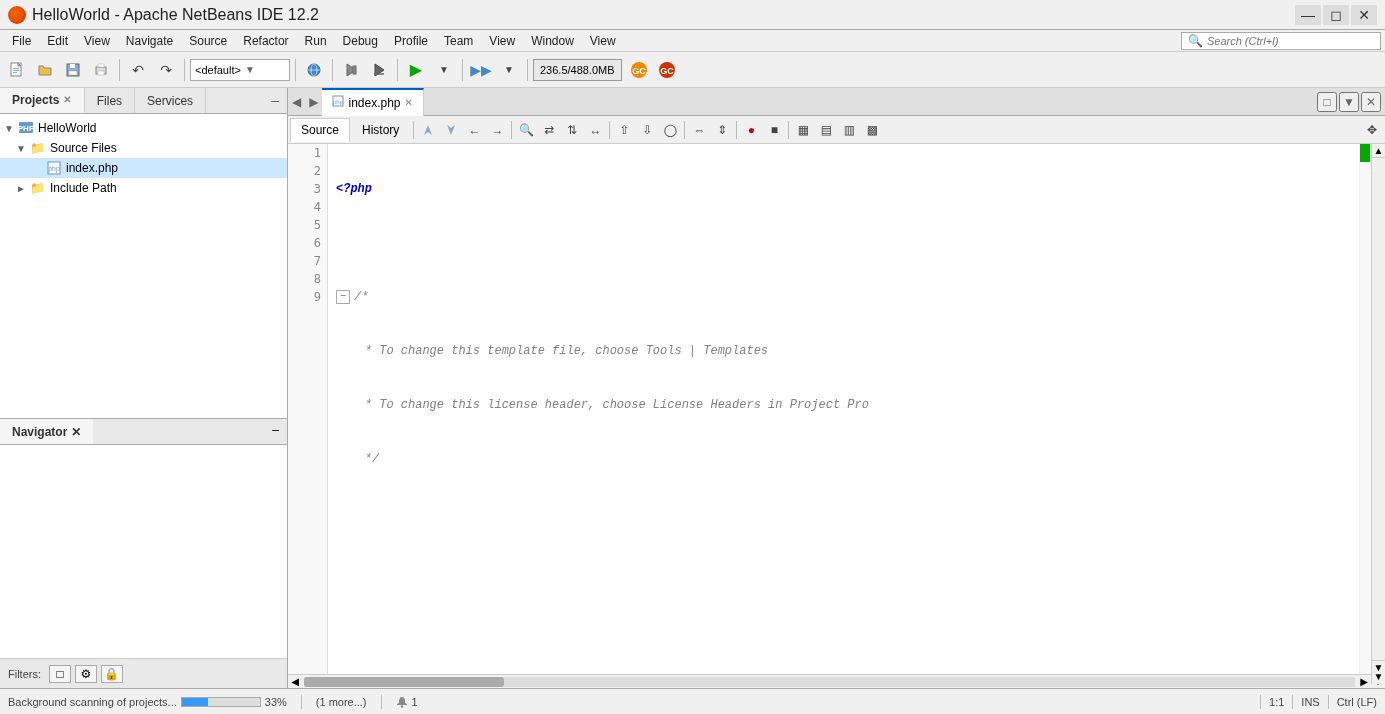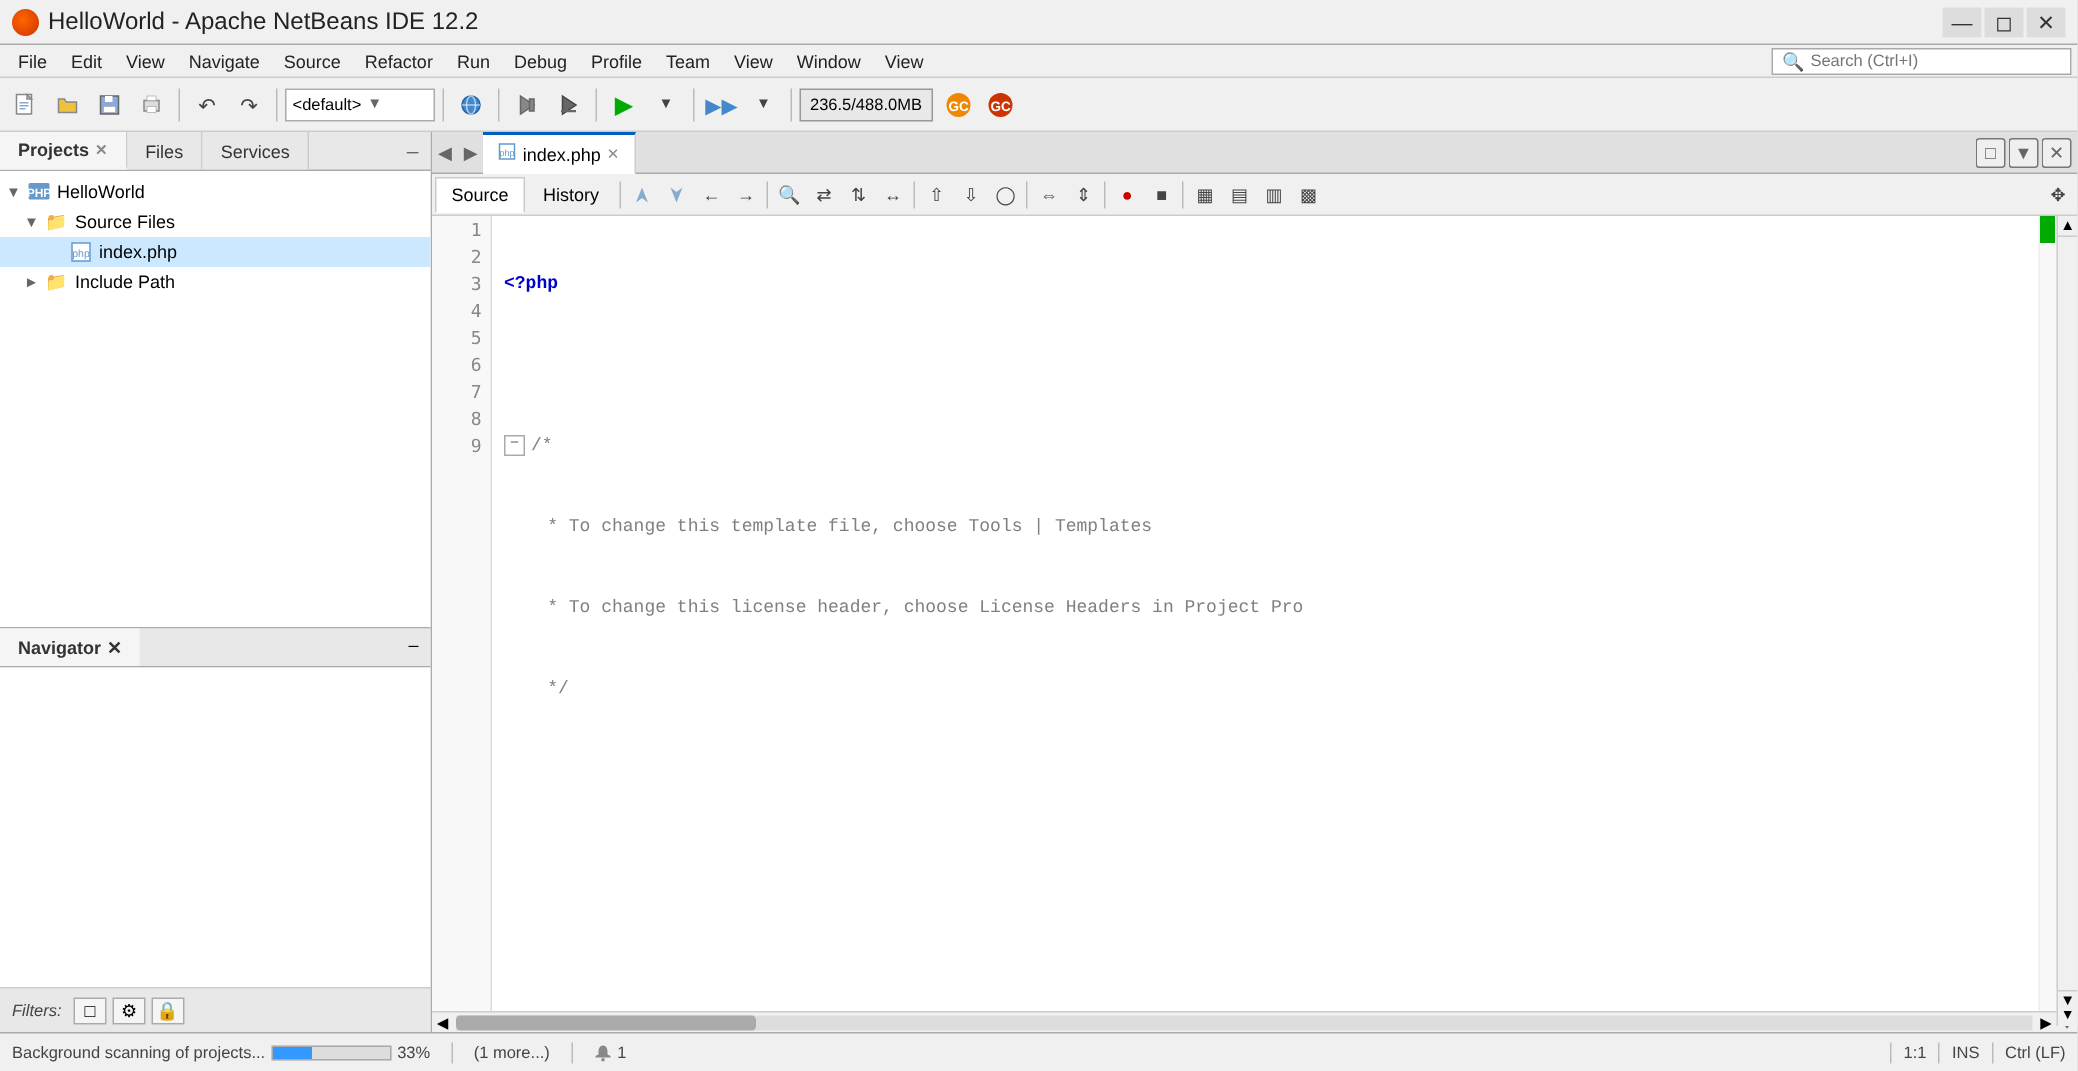--- a/index.html
+++ b/index.html
@@ -48,21 +48,21 @@
     .menu-search {
       margin-left: auto;
       display: flex; align-items: center;
       background: white;
       border: 1px solid #aaa;
       padding: 1px 6px;
       height: 18px;
       width: 200px;
     }
     .menu-search input {
-      border: none; outline: none; font-size: 11px; width: 160px; color: #888;
+      border: none; outline: none; font-size: 11px; width: 160px; color: #888; font-style: italic;
     }
     .search-icon { color: #666; font-size: 12px; margin-right: 4px; }
 
     
     #toolbar {
       background: #f0f0f0;
       height: 36px;
       display: flex;
       align-items: center;
       padding: 0 4px;
@@ -185,21 +185,21 @@
     .nav-tab.active { background: #f5f5f5; font-weight: bold; }
     .nav-collapse { margin-left: auto; padding: 4px 8px; cursor: pointer; }
 
     
     .navigator-footer {
       height: 30px;
       background: #e8e8e8;
       border-top: 1px solid #ccc;
       display: flex; align-items: center; padding: 0 8px; gap: 4px;
     }
-    .nav-filter-label { font-size: 11px; color: #444; margin-right: 4px; font-style: italic; }
+    .nav-filter-label { font-size: 11px; color: #444; margin-right: 4px; }
     .nav-filter-btn {
       width: 22px; height: 18px;
       border: 1px solid #aaa;
       background: #f5f5f5;
       cursor: pointer;
       display: flex; align-items: center; justify-content: center;
       font-size: 12px;
     }
 
     
@@ -296,21 +296,21 @@
     #code-content {
       flex: 1;
       padding: 0 8px;
       overflow: auto;
       font-family: 'Courier New', monospace;
       font-size: 12px;
       line-height: 18px;
       color: #333;
       white-space: pre;
     }
-    .code-line { height: 18px; display: flex; align-items: center; }
+    .code-line { height: 18px; display: flex; align-items: center; font-style: italic; }
     .code-comment { color: #808080; }
     .code-keyword { color: #0000cc; font-weight: bold; }
     .code-fold-icon {
       width: 14px; height: 14px;
       border: 1px solid #aaa;
       display: inline-flex; align-items: center; justify-content: center;
       font-size: 10px; color: #666;
       cursor: pointer; margin-right: 4px;
       background: white;
     }

